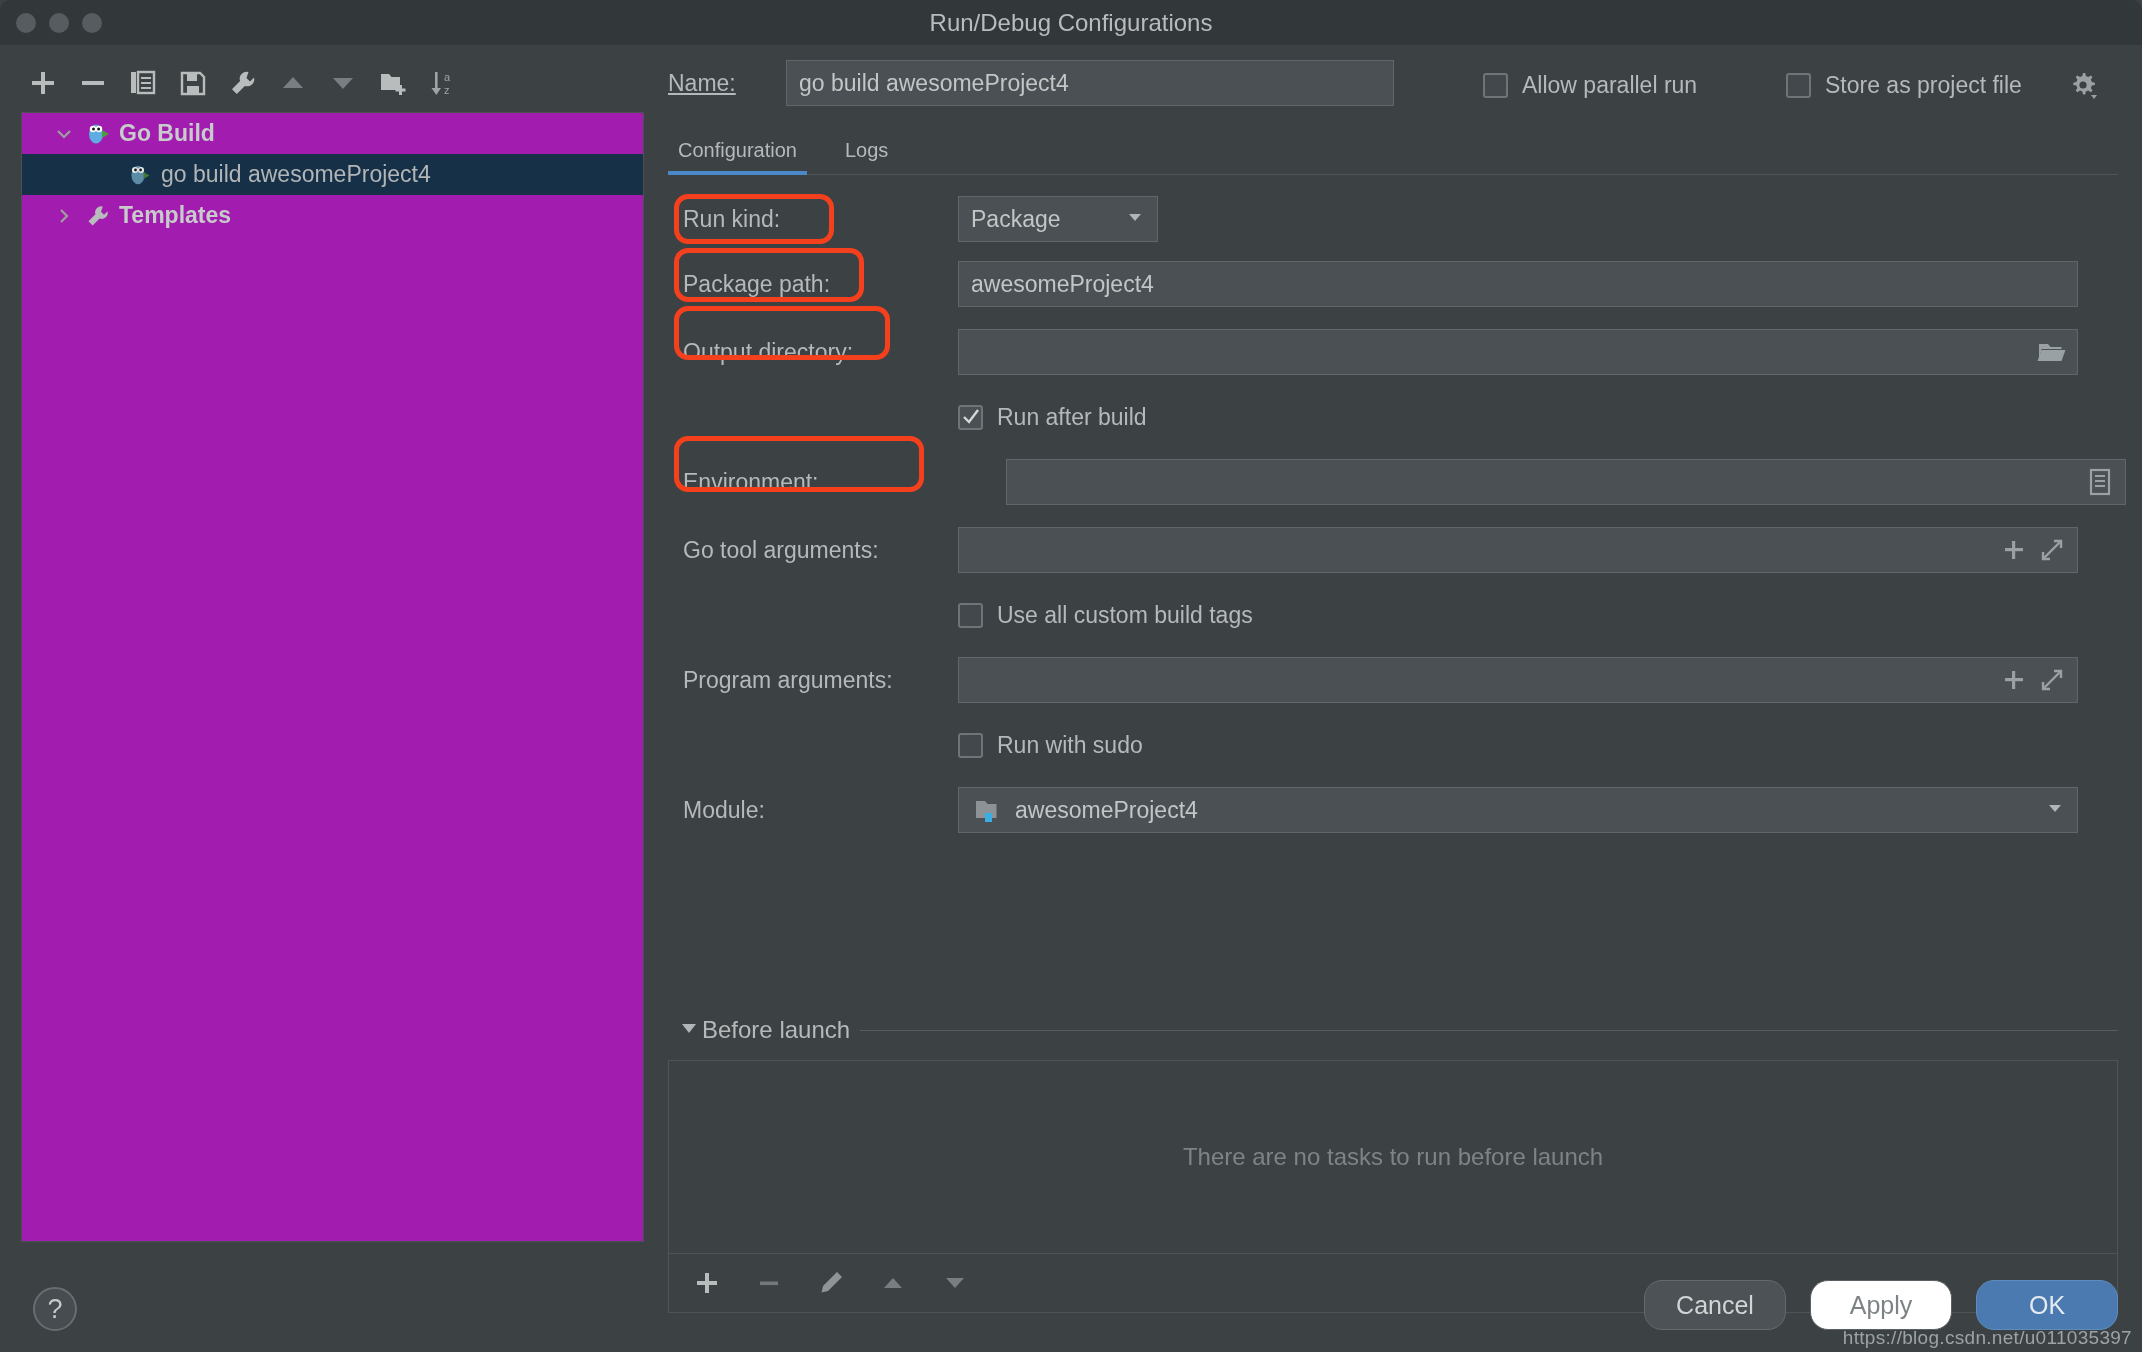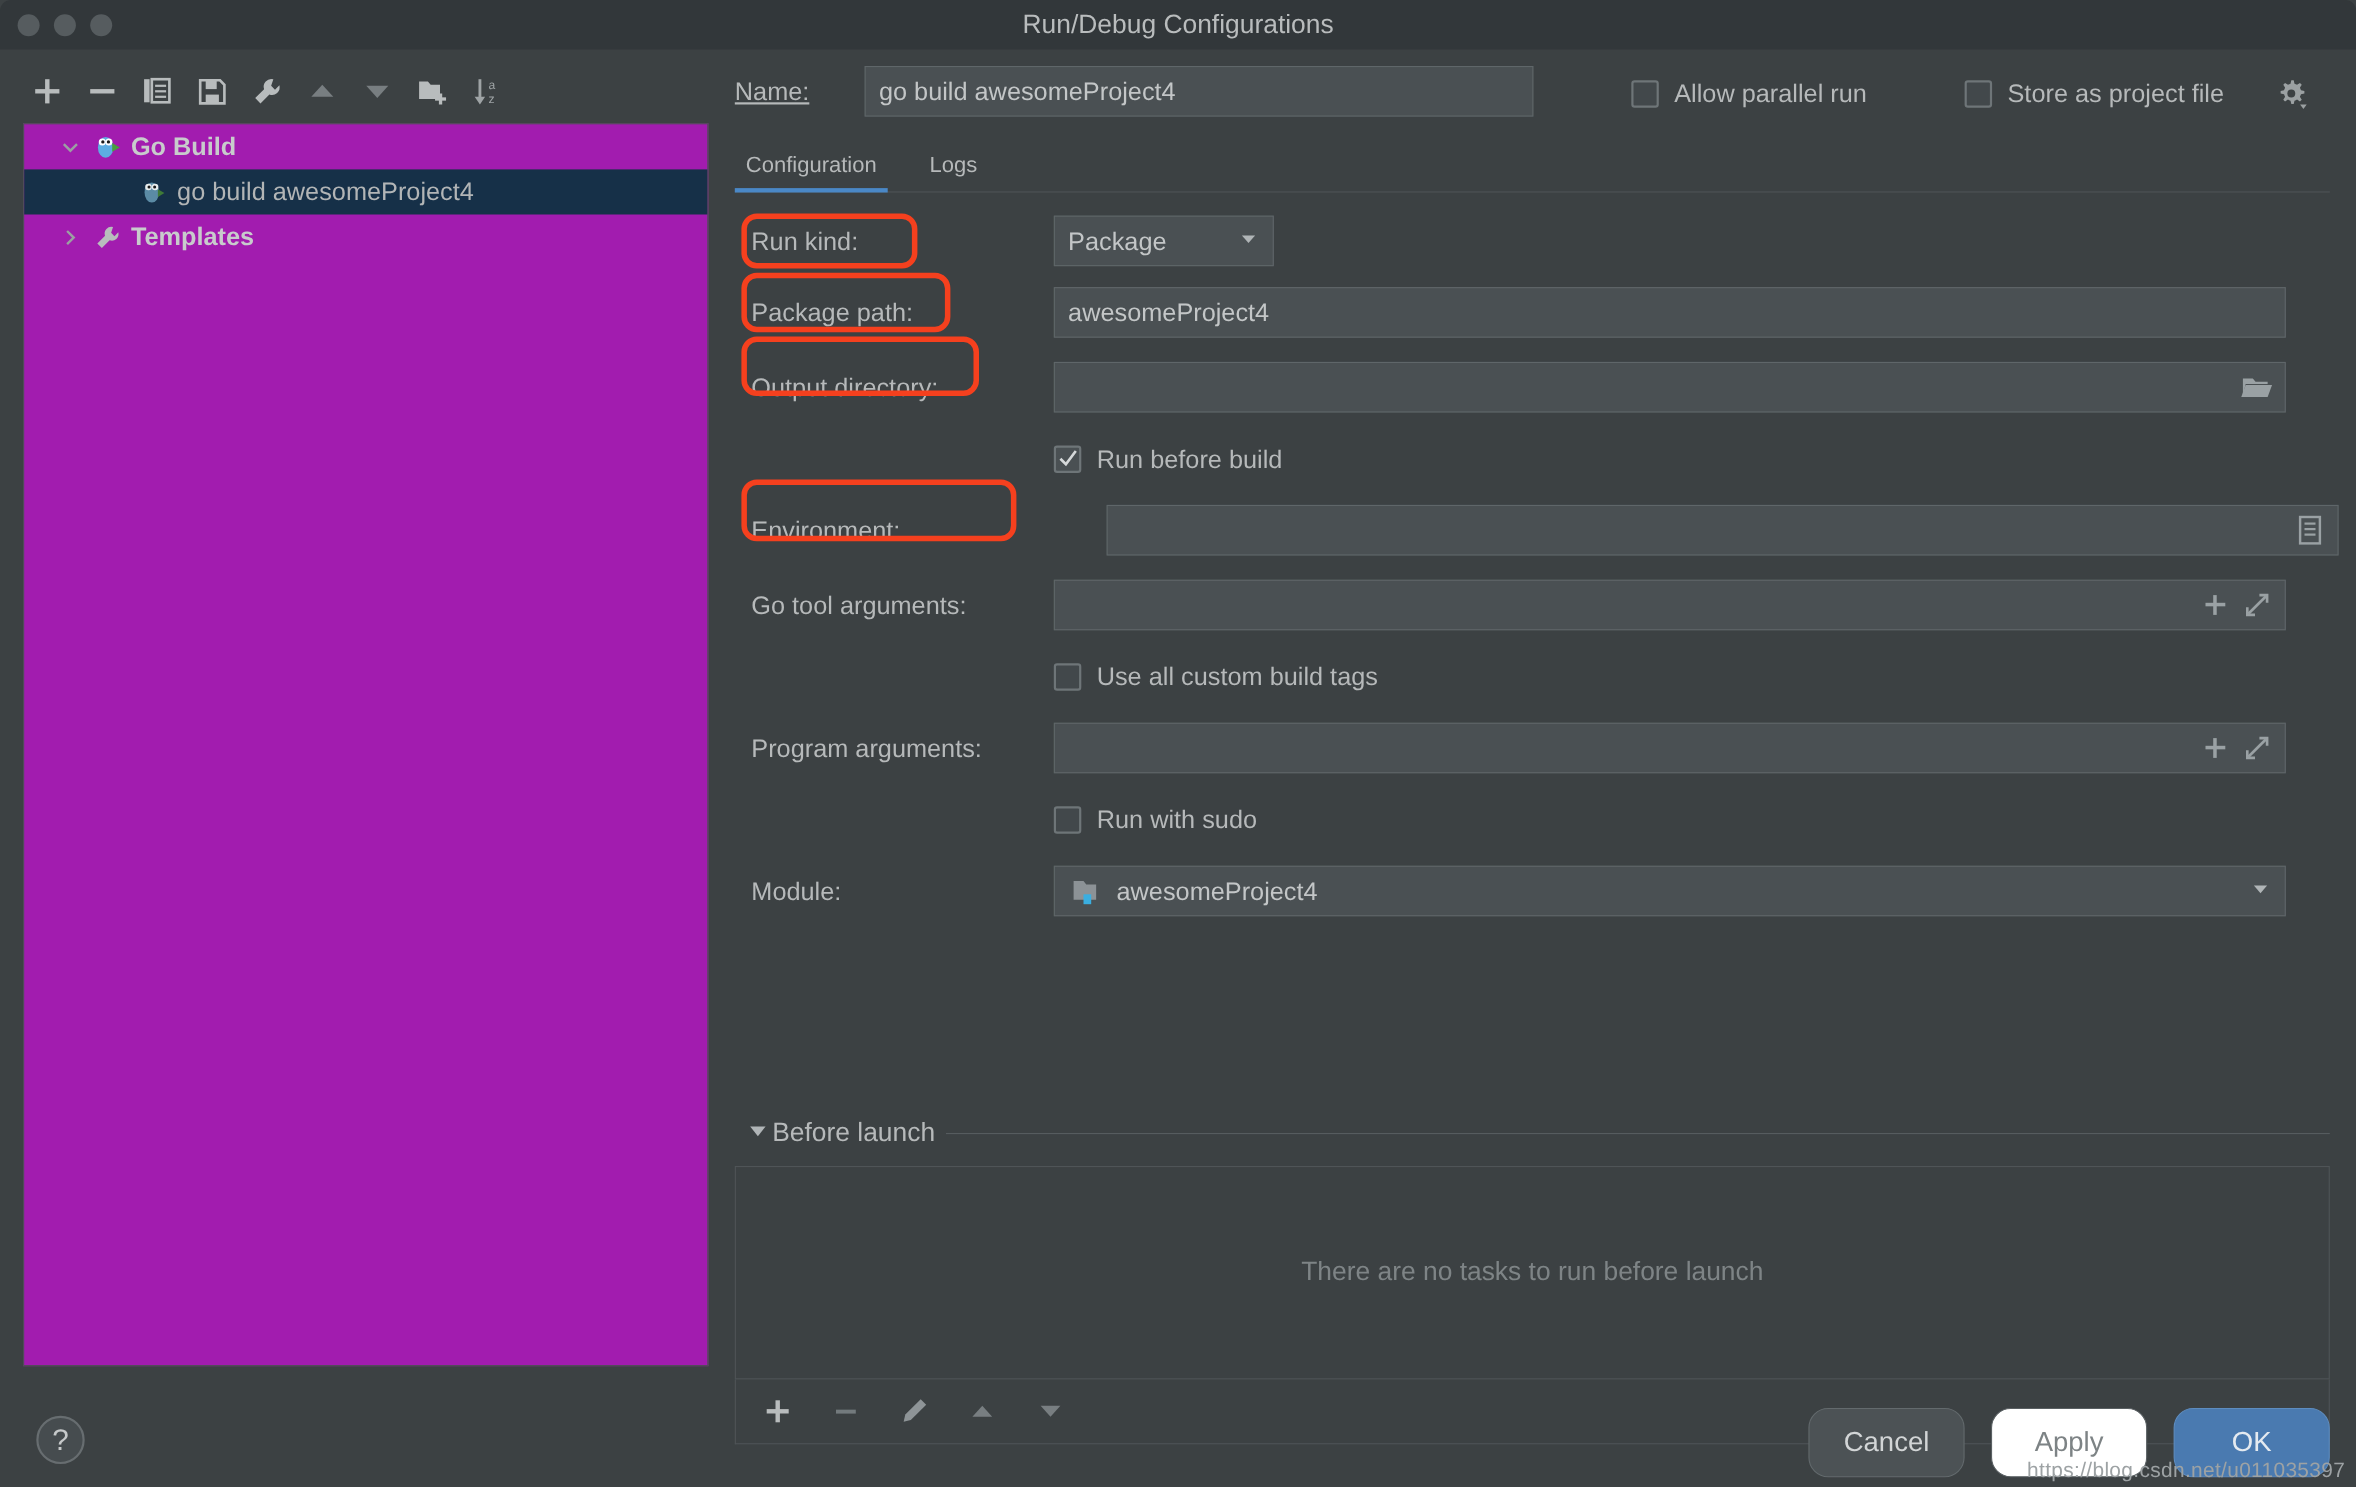--- a/index.html
+++ b/index.html
@@ -240,21 +240,21 @@
     background: #464c4f;
     display: flex; align-items: center; justify-content: center;
     font-size: 27px; color: #c6c9ca;
     box-sizing: border-box;
   }
   #action-buttons {
     position: absolute; right: 24px; top: 1280px;
     display: flex; align-items: center; gap: 24px;
   }
   .abtn {
-    height: 63px; min-width: 142px;
+    height: 50px; min-width: 142px;
     border-radius: 18px;
     display: flex; align-items: center; justify-content: center;
     font-size: 25px;
     box-sizing: border-box;
   }
   #cancel-button { background: #4c5255; border: 1px solid #636a6d; color: #d2d5d6; }
   #apply-button  { background: #ffffff; border: 1px solid #5a6063; color: #7d8385; }
   #ok-button     { background: #4a7ab0; border: 1px solid #5d8cbf; color: #e4eaf0; }
   #watermark {
     position: absolute; right: 10px; top: 1327px;
@@ -460,21 +460,21 @@
 
     <div class="frow" style="height:62px;">
       <div class="flabel"></div>
       <div class="fctl">
         <div class="inline-check">
           <span class="cbox checked">
             <svg width="20" height="20" viewBox="0 0 20 20">
               <polyline points="3,10 8,15 17,3" fill="none" stroke="#d5d8d9" stroke-width="2.4"></polyline>
             </svg>
           </span>
-          <span>Run before build</span>
+          <span>Run after build</span>
         </div>
       </div>
     </div>
 
 
     <div class="frow" style="height:68px;gap:48px;">
       <div class="flabel">Environment:</div>
       <div class="fctl">
         <div class="txtfield" style="width:1120px;">
           <span class="val"></span>

